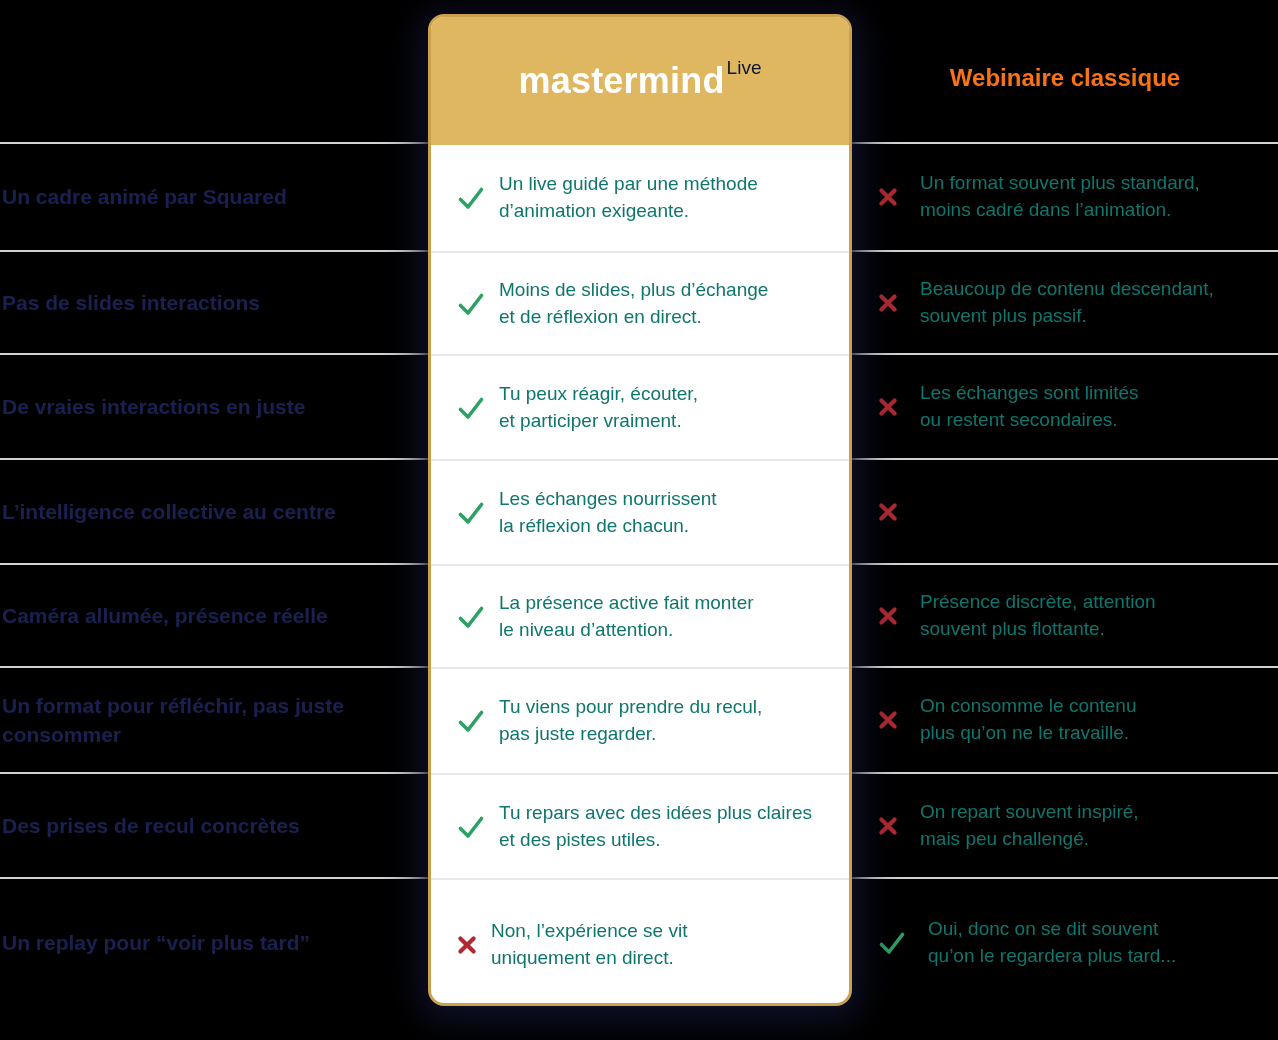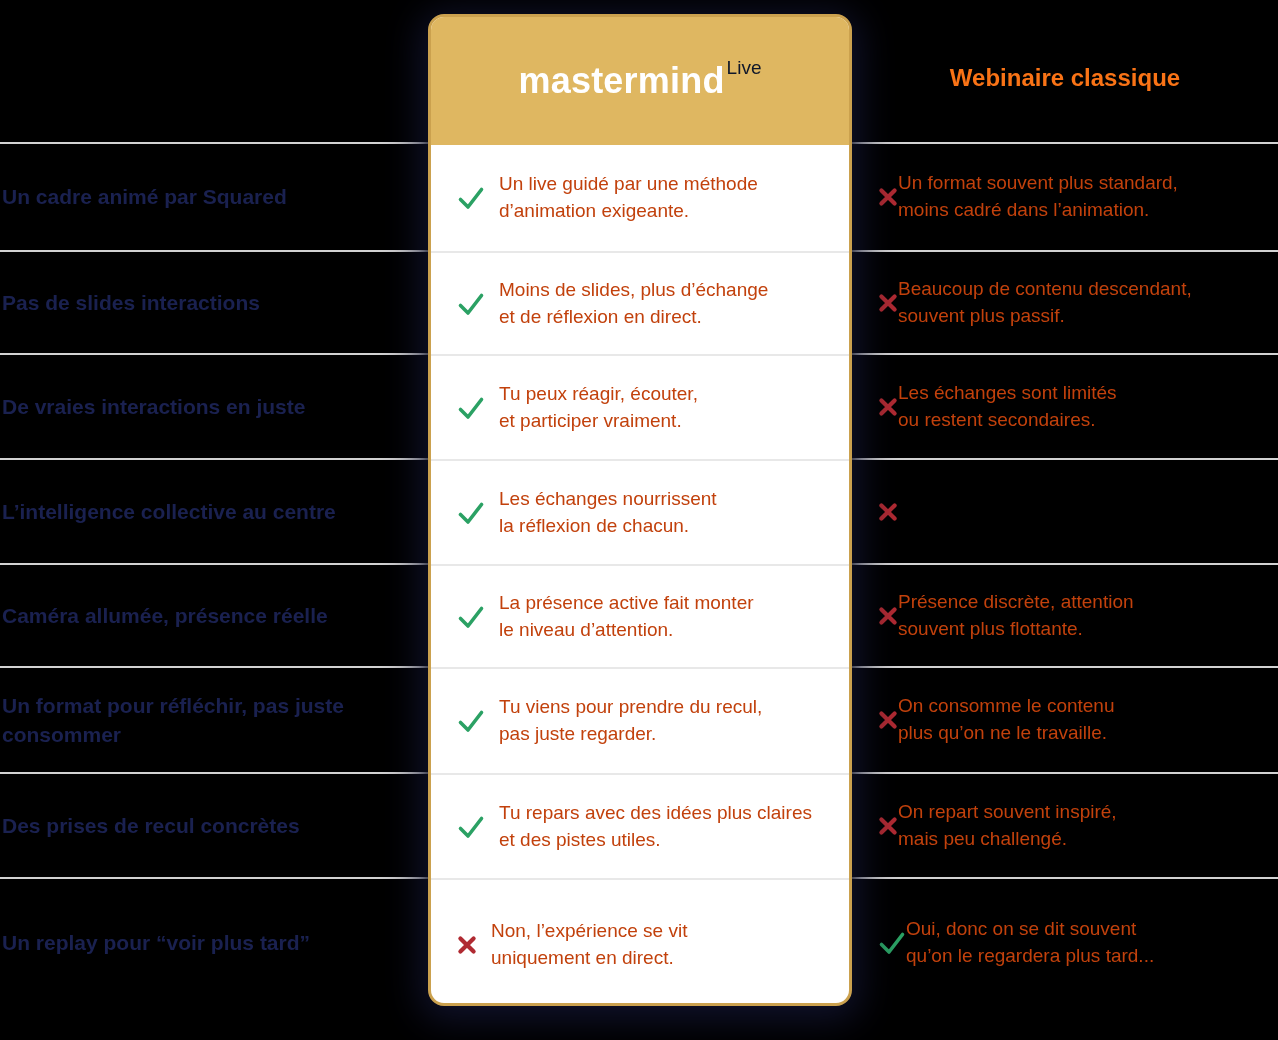--- a/index.html
+++ b/index.html
@@ -21,40 +21,40 @@
     display:flex;align-items:center;justify-content:center;
   }
   .brand{color:#fff;font-size:36px;font-weight:600;letter-spacing:0.2px;}
   .brand-sup{color:#0f172a;font-size:19px;font-weight:500;position:relative;top:-13px;margin-left:2px;}
   .cell{
     flex:none;box-sizing:border-box;display:flex;align-items:center;gap:14px;
     padding:0 16px 0 26px;border-bottom:2px solid #e8e8e8;
   }
   .cell.last{border-bottom:none;}
   .cell-text{
-    color:#c2410c;font-size:19px;line-height:1.42;white-space:pre-line;
+    color:#0f766e;font-size:19px;line-height:1.42;white-space:pre-line;
   }
   .icon{flex:none;display:flex;align-items:center;justify-content:center;}
   
   .left-row{
     position:absolute;left:2px;width:420px;z-index:1;
     display:flex;align-items:center;
   }
   .left-label{
     color:#1a2150;font-size:21px;font-weight:700;line-height:1.4;white-space:pre-line;
   }
   
   .right-header{
     position:absolute;left:852px;top:14px;width:426px;height:128px;z-index:1;
     display:flex;align-items:center;justify-content:center;
   }
   .right-header-label{color:#f97316;font-size:24px;font-weight:700;}
   .right-row{
     position:absolute;left:878px;width:392px;z-index:1;
-    display:flex;align-items:center;gap:0;
+    display:flex;align-items:center;gap:22px;
   }
   
   .hl-1{top:142px}.hl-2{top:250px}.hl-3{top:353px}.hl-4{top:458px}
   .hl-5{top:563px}.hl-6{top:666px}.hl-7{top:772px}.hl-8{top:877px}
   .r1{top:144px;height:106px}.r2{top:252px;height:101px}.r3{top:355px;height:103px}
   .r4{top:460px;height:103px}.r5{top:565px;height:101px}.r6{top:668px;height:104px}
   .r7{top:774px;height:103px}.r8{top:879px;height:127px}
   .c1{height:108px}.c2{height:103px}.c3{height:105px}.c4{height:105px}
   .c5{height:103px}.c6{height:106px}.c7{height:105px}.c8{height:129px}
 </style>

